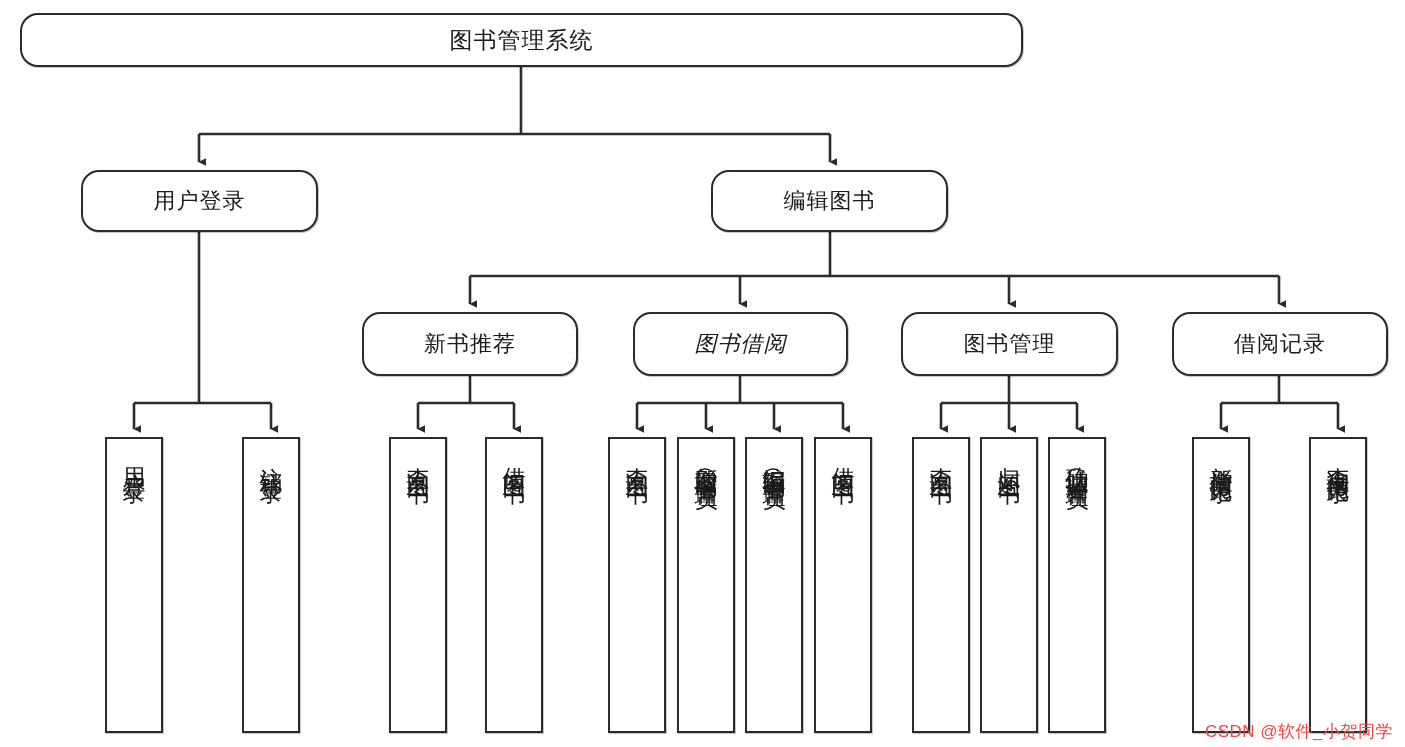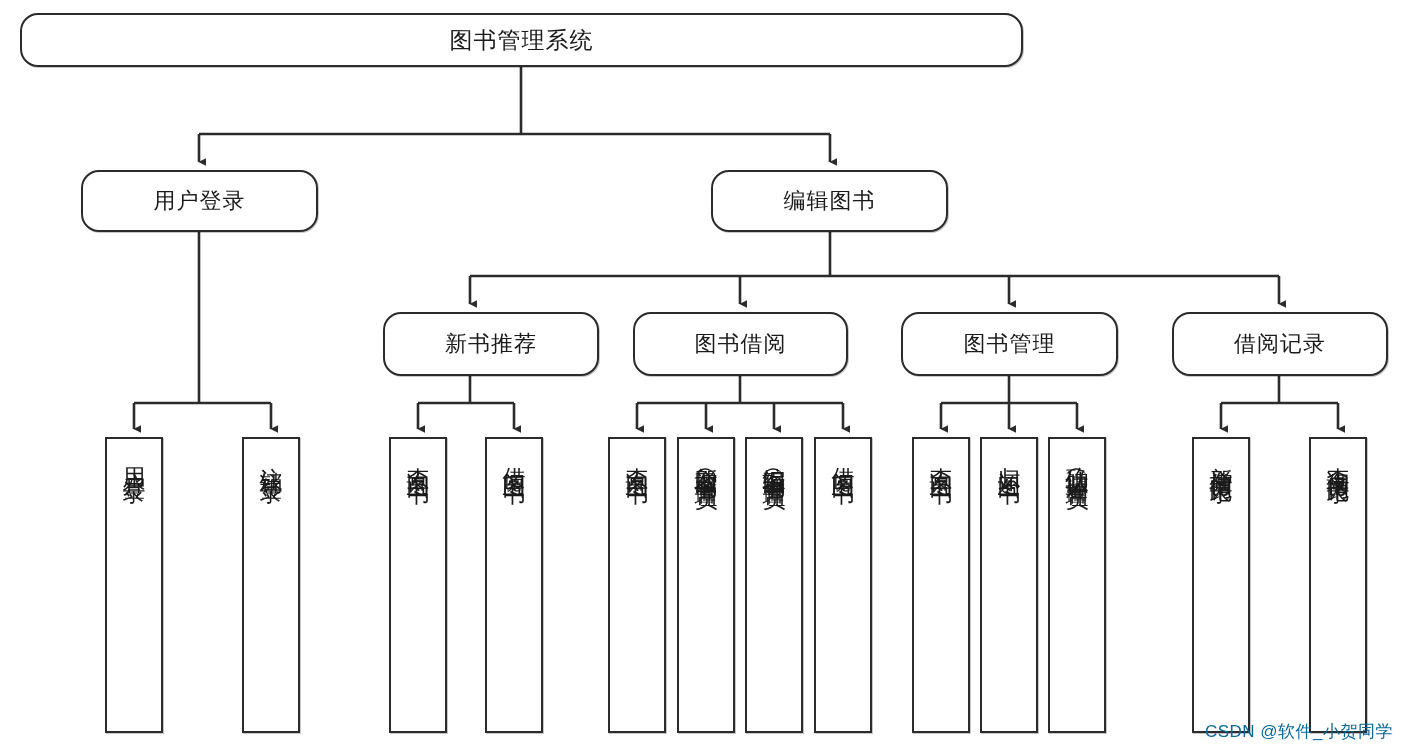--- a/index.html
+++ b/index.html
@@ -38,21 +38,21 @@
     line-height:1.08;
     letter-spacing:5px;
     white-space:nowrap;
     color:#1a1a1a;
   }
   .leaf-tall .vtext{letter-spacing:3px;}
   .watermark{
     position:absolute;
     right:12px;bottom:4px;
     font-size:17px;
-    color:#0369a1;
+    color:#ef4444;
     letter-spacing:0.5px;
     white-space:nowrap;
   }
 </style>
 </head>
 <body>
 
 <div id="canvas">
 
   <svg class="edges" viewBox="0 0 1405 747" xmlns="http://www.w3.org/2000/svg">
@@ -109,24 +109,24 @@
     <span>图书管理系统</span>
   </div>
 
   <div class="node h" style="left:81px;top:170px;width:237px;height:62px;">
     <span>用户登录</span>
   </div>
   <div class="node h" style="left:711px;top:170px;width:237px;height:62px;">
     <span>编辑图书</span>
   </div>
 
-  <div class="node h" style="left:362px;top:312px;width:216px;height:64px;margin-left:21px;">
+  <div class="node h" style="left:362px;top:312px;width:216px;height:64px;">
     <span>新书推荐</span>
   </div>
-  <div class="node h" style="left:633px;top:312px;width:215px;height:64px;">
+  <div class="node h" style="left:633px;top:312px;width:215px;height:64px;font-style:italic;">
     <span>图书借阅</span>
   </div>
   <div class="node h" style="left:901px;top:312px;width:217px;height:64px;">
     <span>图书管理</span>
   </div>
   <div class="node h" style="left:1172px;top:312px;width:216px;height:64px;">
     <span>借阅记录</span>
   </div>
 
   <div class="node leaf" style="left:105px;top:437px;width:58px;height:296px;">

